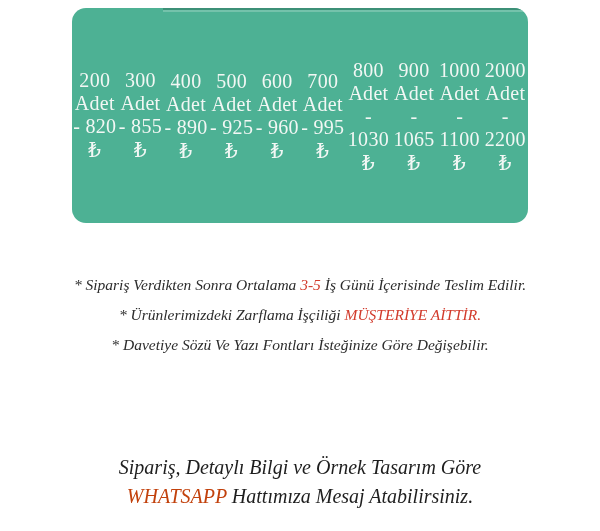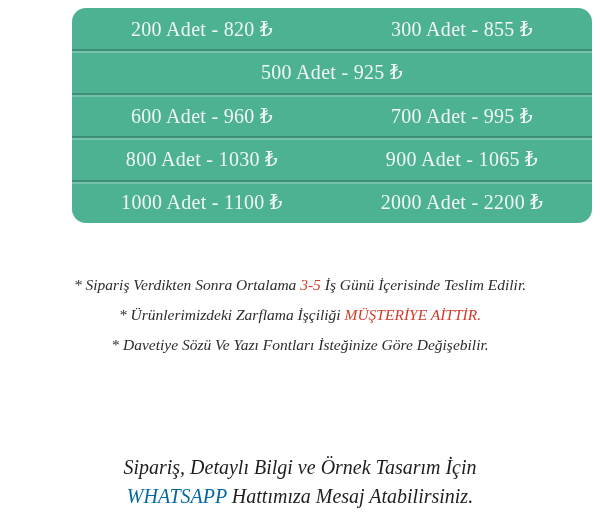--- a/index.html
+++ b/index.html
@@ -13,27 +13,27 @@
     font-family: "Liberation Serif", "DejaVu Serif", serif;
     position: relative;
     overflow: hidden;
   }
 
   
   .price-table {
     position: absolute;
     left: 72px;
     top: 8px;
-    width: 520px;
+    width: 456px;
     height: 215px;
     background: #4DB194;
     border-radius: 14px;
     overflow: hidden;
     display: flex;
-    flex-direction: column;
+    flex-direction: row;
   }
   .price-row {
     flex: 1;
     display: flex;
     align-items: center;
     box-sizing: border-box;
   }
   .price-row + .price-row {
     border-top: 2px solid #3C9077;
     box-shadow: inset 0 2px 0 rgba(255, 255, 255, 0.22);
@@ -78,32 +78,33 @@
     font-size: 20px;
     color: #1E1E1E;
   }
   .footer p {
     margin: 0;
     height: 29px;
     line-height: 29px;
     white-space: nowrap;
   }
   .whatsapp-highlight {
-    color: #0369a1;
+    color: #c2410c;
   }
 </style>
 </head>
 <body>
 
 <div class="price-table">
   <div class="price-row">
     <span class="price-cell">200 Adet - 820 ₺</span>
     <span class="price-cell">300 Adet - 855 ₺</span>
   </div>
   <div class="price-row">
+    <span class="price-cell">400 Adet - 890 ₺</span>
     <span class="price-cell">500 Adet - 925 ₺</span>
   </div>
   <div class="price-row">
     <span class="price-cell">600 Adet - 960 ₺</span>
     <span class="price-cell">700 Adet - 995 ₺</span>
   </div>
   <div class="price-row">
     <span class="price-cell">800 Adet - 1030 ₺</span>
     <span class="price-cell">900 Adet - 1065 ₺</span>
   </div>
@@ -119,17 +120,17 @@
   </p>
   <p class="note-line">
     <span>* Ürünlerimizdeki Zarflama İşçiliği </span><span class="note-highlight">MÜŞTERİYE AİTTİR.</span><span></span>
   </p>
   <p class="note-line">
     <span>* Davetiye Sözü Ve Yazı Fontları İsteğinize Göre Değişebilir.</span><span class="note-highlight"></span><span></span>
   </p>
 </div>
 
 <div class="footer">
-  <p>Sipariş, Detaylı Bilgi ve Örnek Tasarım İçin</p>
+  <p>Sipariş, Detaylı Bilgi ve Örnek Tasarım Göre</p>
   <p>
     <span class="whatsapp-highlight">WHATSAPP</span><span> Hattımıza Mesaj Atabilirsiniz.</span>
   </p>
 </div>
 
 </body></html>

